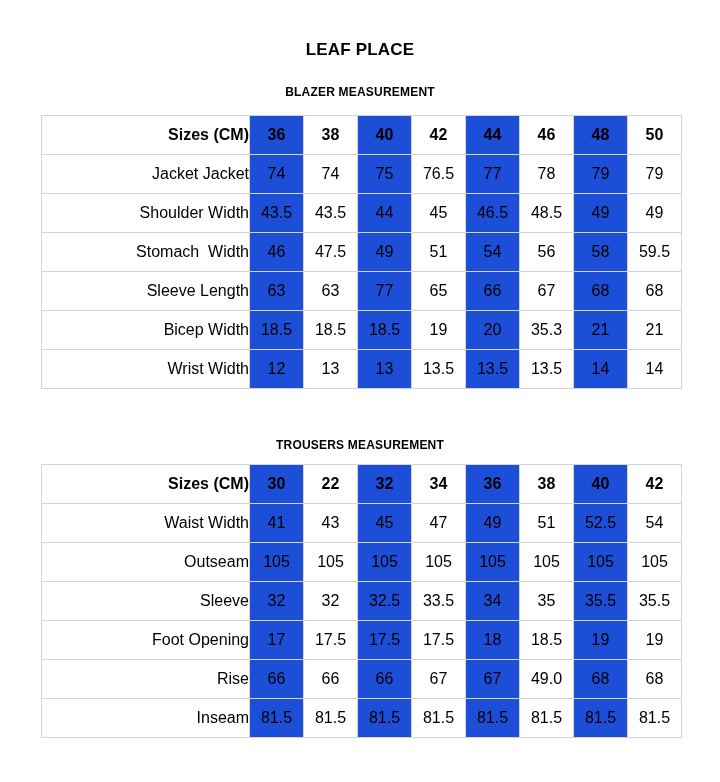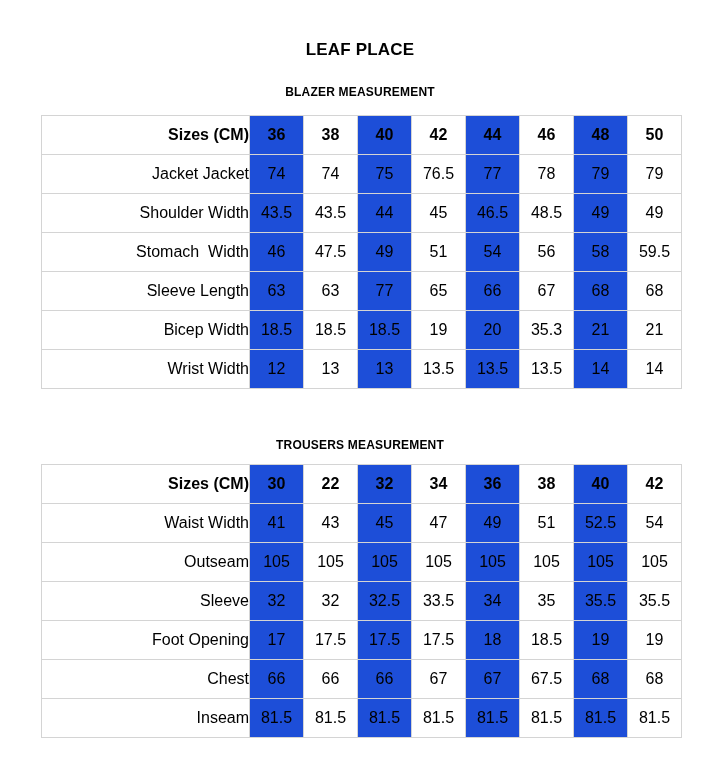--- a/index.html
+++ b/index.html
@@ -230,27 +230,27 @@
               <td class="shade">17</td>
               <td>17.5</td>
               <td class="shade">17.5</td>
               <td>17.5</td>
               <td class="shade">18</td>
               <td>18.5</td>
               <td class="shade">19</td>
               <td>19</td>
             </tr>
             <tr>
-              <td class="label-cell">Chest</td>
+              <td class="label-cell">Rise</td>
               <td class="shade">66</td>
               <td>66</td>
               <td class="shade">66</td>
               <td>67</td>
               <td class="shade">67</td>
-              <td>67.5</td>
+              <td>49.0</td>
               <td class="shade">68</td>
               <td>68</td>
             </tr>
             <tr>
               <td class="label-cell">Inseam</td>
               <td class="shade">81.5</td>
               <td>81.5</td>
               <td class="shade">81.5</td>
               <td>81.5</td>
               <td class="shade">81.5</td>

